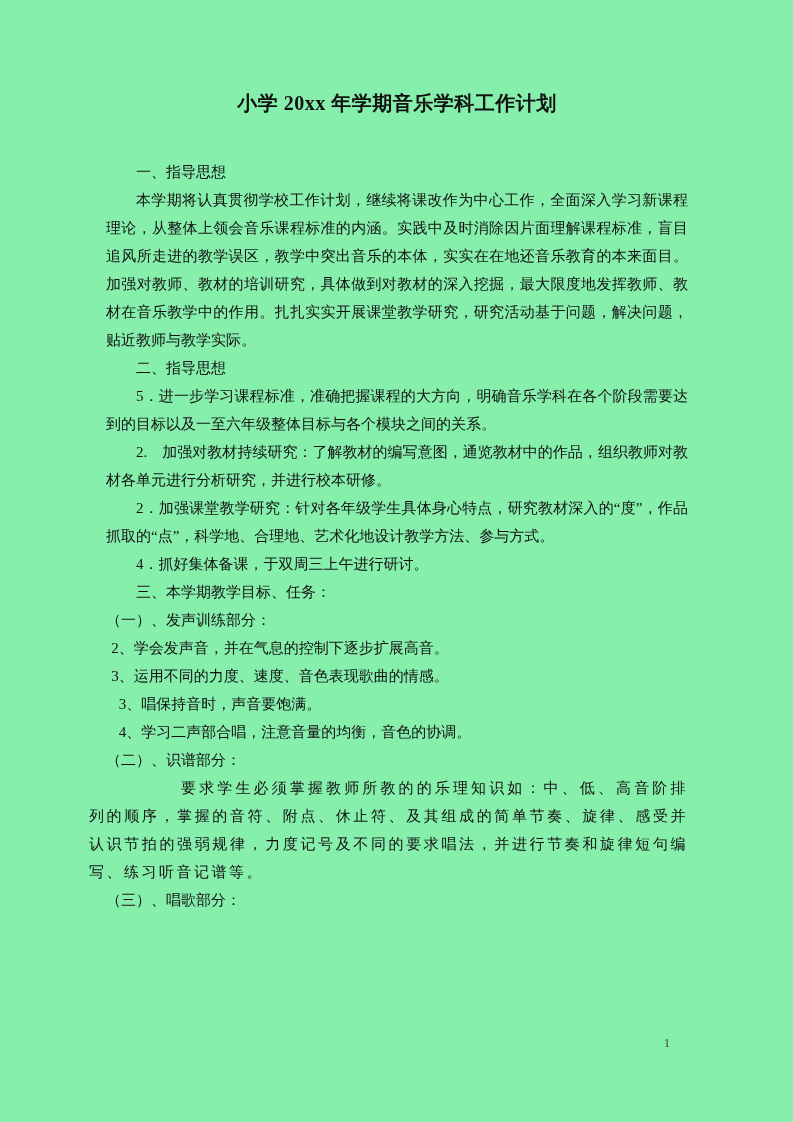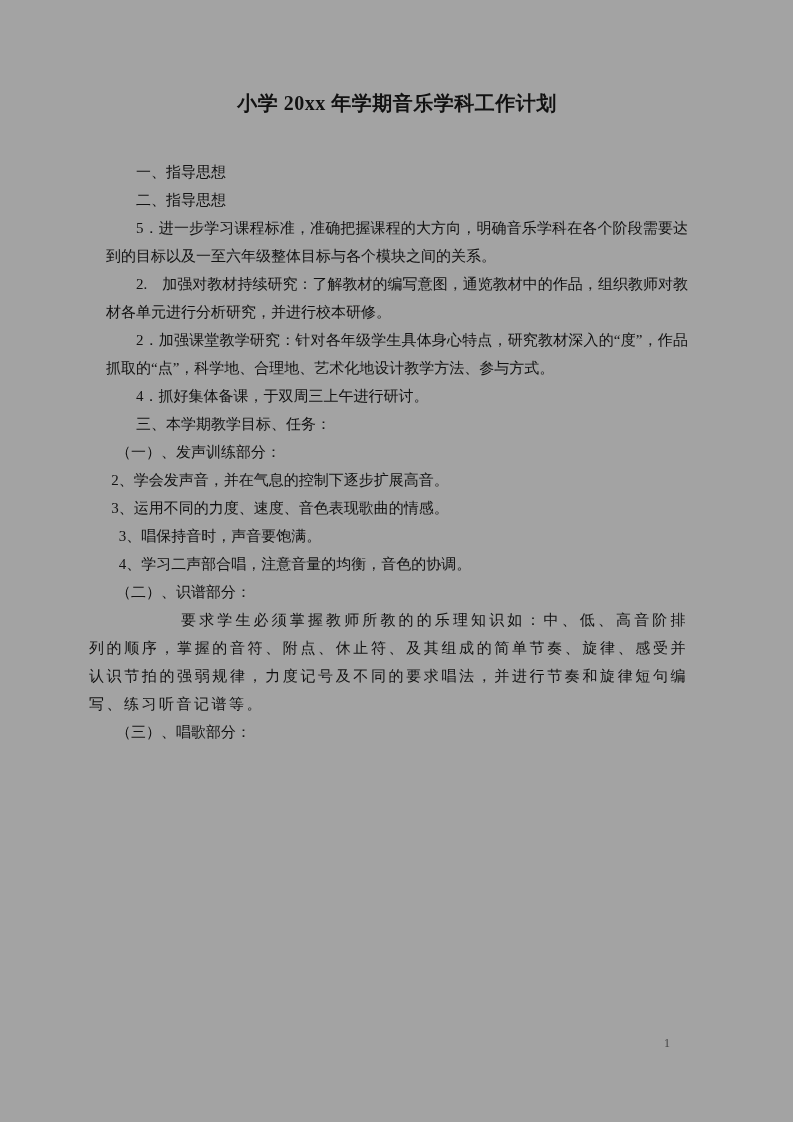--- a/index.html
+++ b/index.html
@@ -4,21 +4,21 @@
 <style>
   html, body {
     margin: 0;
     padding: 0;
     background: #ffffff;
   }
   .page {
     position: relative;
     width: 793px;
     height: 1122px;
-    background: #a3a3a3;
+    background: #86efac;
     box-sizing: border-box;
     padding: 88px 105px 0 106px;
     font-family: "Liberation Serif", "DejaVu Serif", serif;
     color: #111111;
     overflow: hidden;
   }
   .title {
     font-size: 20px;
     line-height: 30px;
     font-weight: bold;
@@ -28,21 +28,21 @@
   }
   .blk {
     margin: 0;
     font-size: 15px;
     line-height: 28px;
     text-align: justify;
   }
   .heading   { text-indent: 2em; }
   .body      { text-indent: 2em; }
   .item      { text-indent: 2em; }
-  .subheading{ text-indent: 0; margin-left: 10px; }
+  .subheading{ text-indent: 0; }
   .subitem-a { text-indent: 0.35em; }
   .subitem-b { text-indent: 0.85em; }
   .body-wide {
     margin-left: -17px;
     text-indent: 92px;
     letter-spacing: 2.5px;
   }
   .pageno {
     position: absolute;
     left: 664px;
@@ -53,20 +53,21 @@
   }
 </style>
 </head>
 <body>
 
 <div class="page">
   <h1 class="title">小学 20xx 年学期音乐学科工作计划</h1>
 
   <div class="content">
       <p class="blk heading">一、指导思想</p>
+      <p class="blk body">本学期将认真贯彻学校工作计划，继续将课改作为中心工作，全面深入学习新课程理论，从整体上领会音乐课程标准的内涵。实践中及时消除因片面理解课程标准，盲目追风所走进的教学误区，教学中突出音乐的本体，实实在在地还音乐教育的本来面目。加强对教师、教材的培训研究，具体做到对教材的深入挖掘，最大限度地发挥教师、教材在音乐教学中的作用。扎扎实实开展课堂教学研究，研究活动基于问题，解决问题，贴近教师与教学实际。</p>
       <p class="blk heading">二、指导思想</p>
       <p class="blk item">5．进一步学习课程标准，准确把握课程的大方向，明确音乐学科在各个阶段需要达到的目标以及一至六年级整体目标与各个模块之间的关系。</p>
       <p class="blk item">2.　加强对教材持续研究：了解教材的编写意图，通览教材中的作品，组织教师对教材各单元进行分析研究，并进行校本研修。</p>
       <p class="blk item">2．加强课堂教学研究：针对各年级学生具体身心特点，研究教材深入的“度”，作品抓取的“点”，科学地、合理地、艺术化地设计教学方法、参与方式。</p>
       <p class="blk item">4．抓好集体备课，于双周三上午进行研讨。</p>
       <p class="blk heading">三、本学期教学目标、任务：</p>
       <p class="blk subheading">（一）、发声训练部分：</p>
       <p class="blk subitem-a">2、学会发声音，并在气息的控制下逐步扩展高音。</p>
       <p class="blk subitem-a">3、运用不同的力度、速度、音色表现歌曲的情感。</p>
       <p class="blk subitem-b">3、唱保持音时，声音要饱满。</p>

